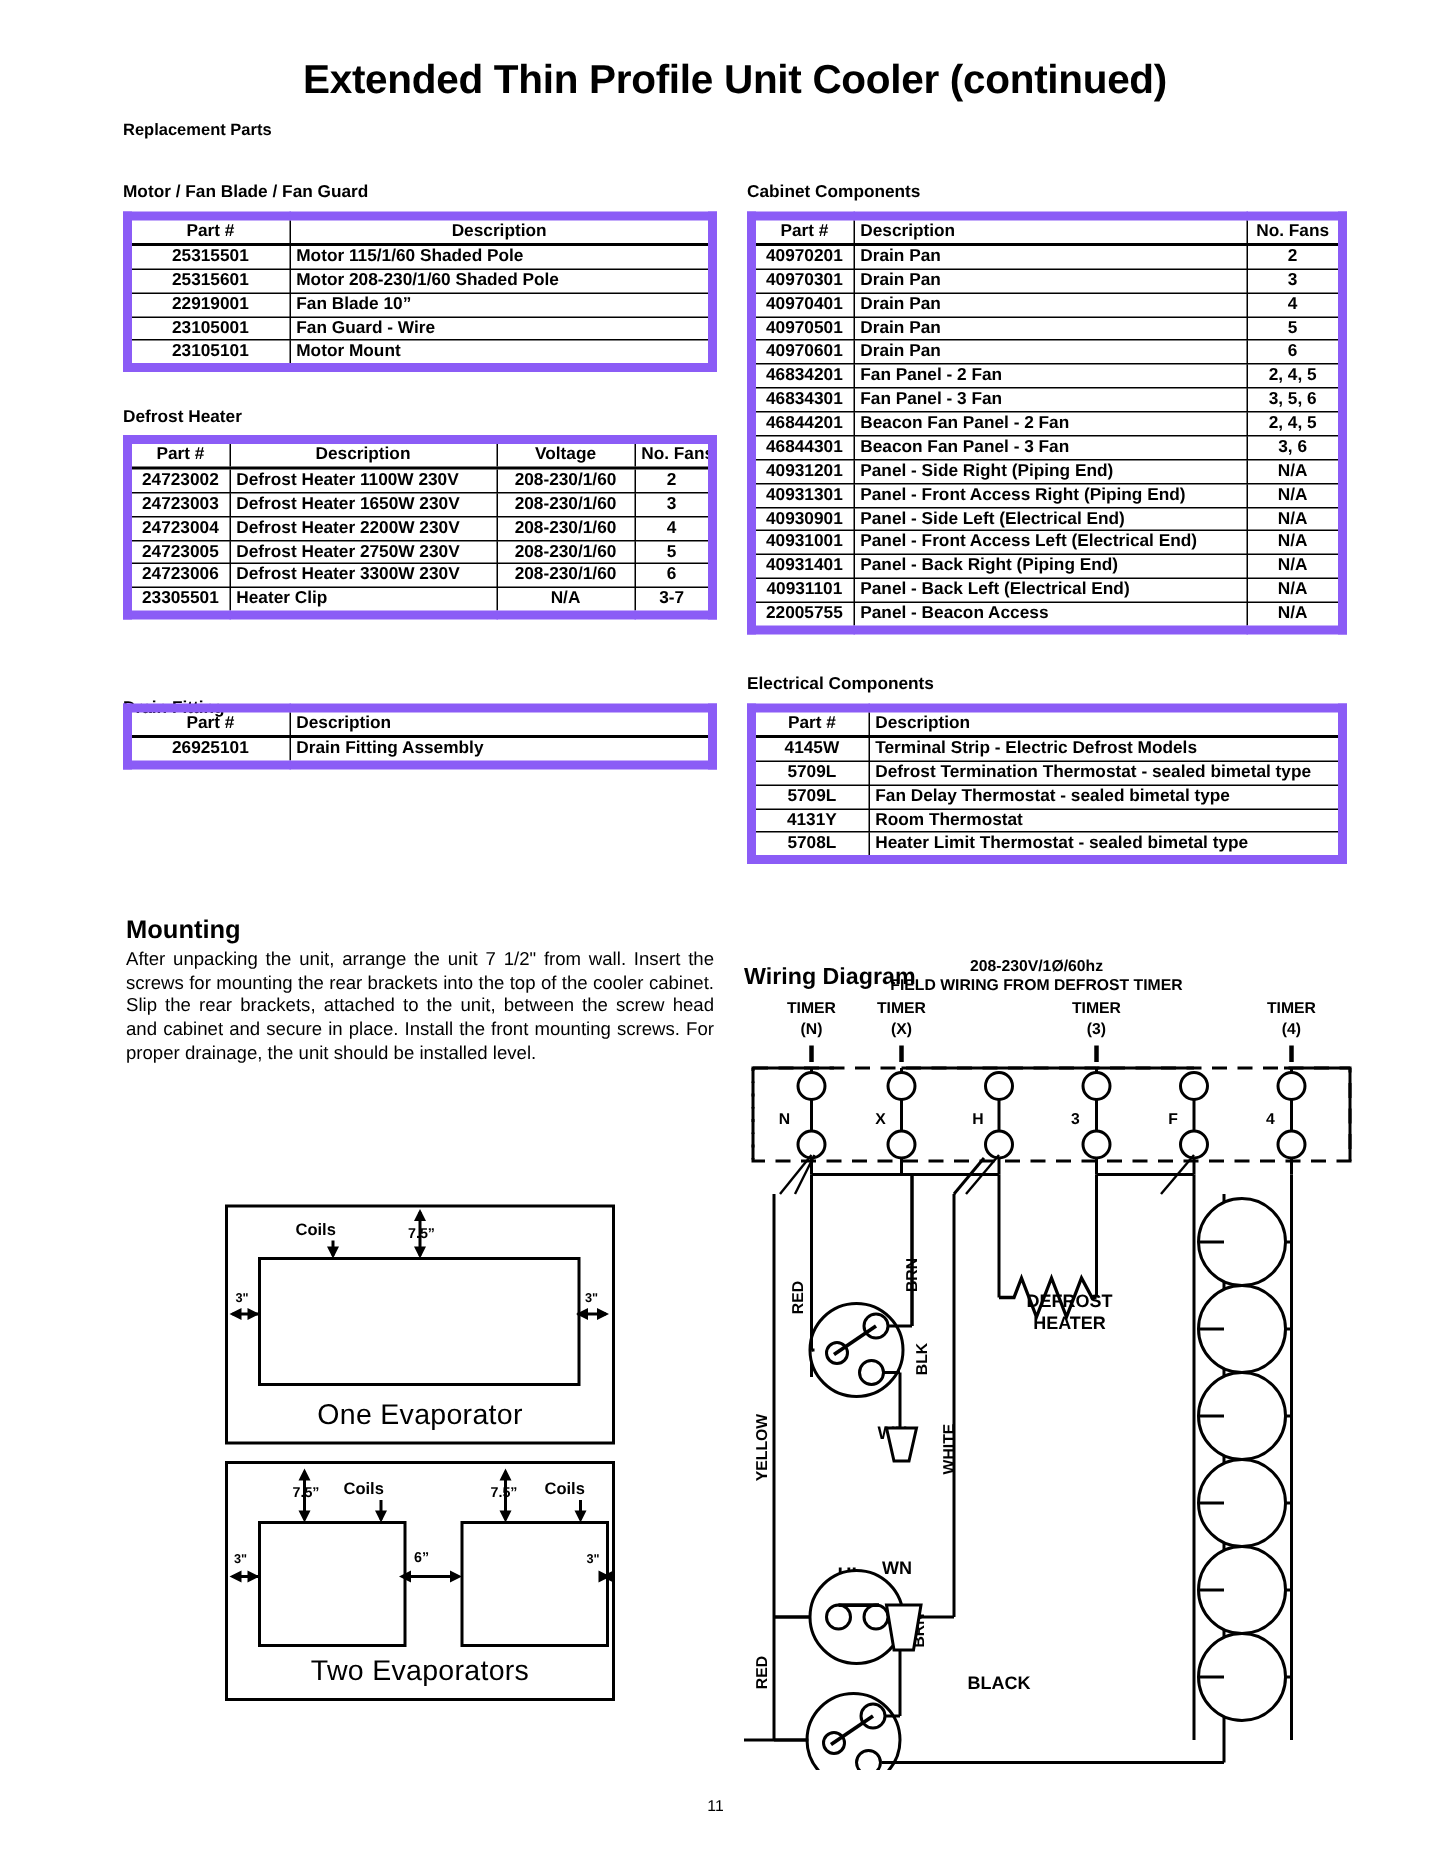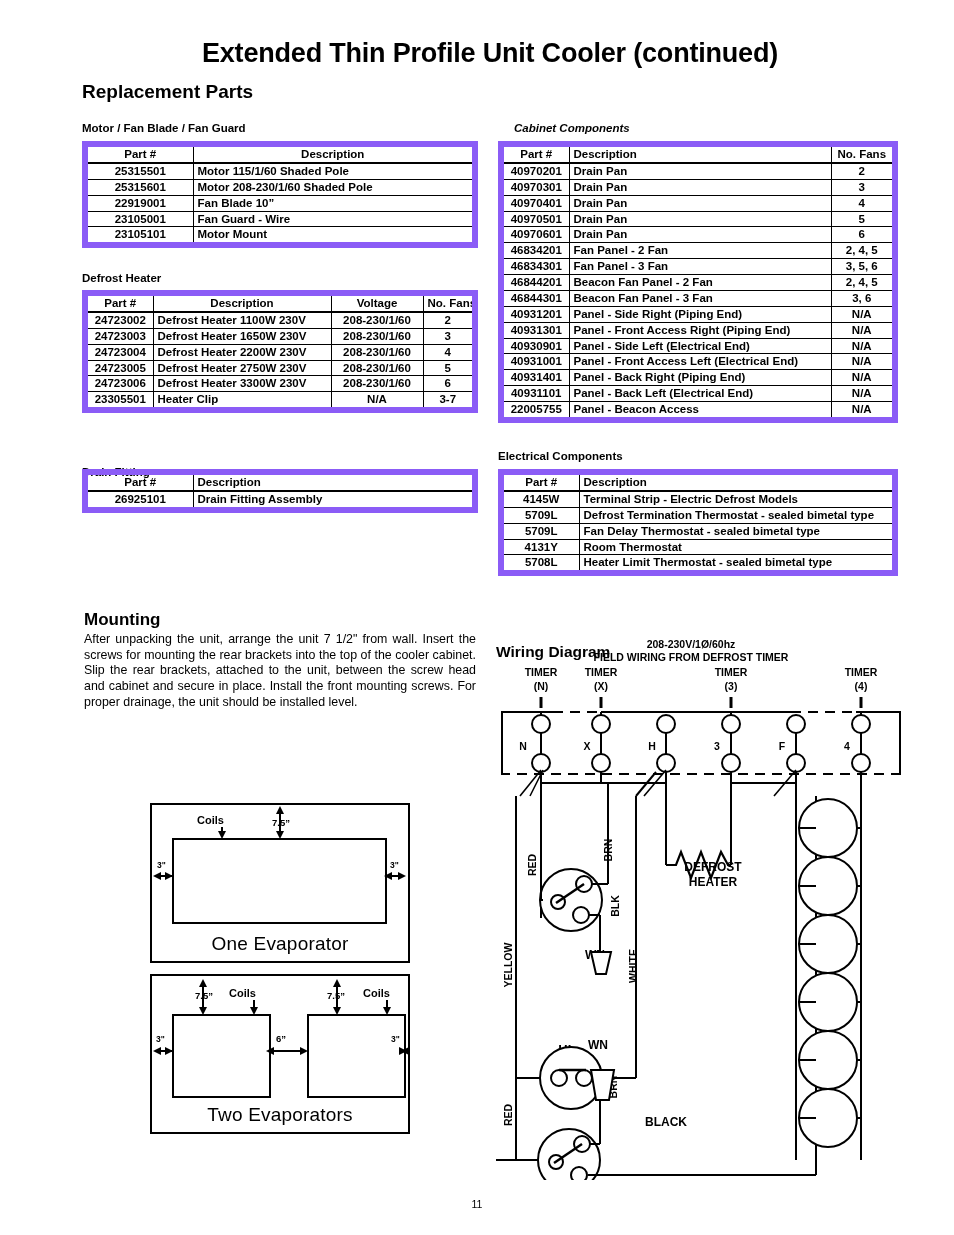--- a/index.html
+++ b/index.html
@@ -28,21 +28,21 @@
     width: 820px;
     text-align: center;
     font-size: 27px;
     font-weight: bold;
     letter-spacing: -0.2px;
   }
   .section-head {
     position: absolute;
     left: 82px;
     top: 81px;
-    font-size: 19px;
+    font-size: 11px;
     font-weight: bold;
   }
 
   
   .tbl-cap {
     position: absolute;
     font-size: 11.5px;
     font-weight: bold;
   }
   table.parts {
@@ -271,21 +271,21 @@
     </tr>
       </thead>
     <tbody>
         <tr>
           <td class="c">26925101</td>
           <td class="l">Drain Fitting Assembly</td>
         </tr>
       </tbody>
   </table>
 
-  <div class="tbl-cap" style="left:514px; top:122px;font-style:italic;">Cabinet Components</div>
+  <div class="tbl-cap" style="left:498px; top:122px;">Cabinet Components</div>
   <table class="parts" id="tbl-cabinet" style="left:498px; top:141px; width:400px;">
     <colgroup>
         <col style="width:68px">
         <col>
         <col style="width:64px">
       </colgroup>
     <thead>
         <tr class="hdr">
       <th>Part #</th>
       <th style="text-align:left">Description</th>

